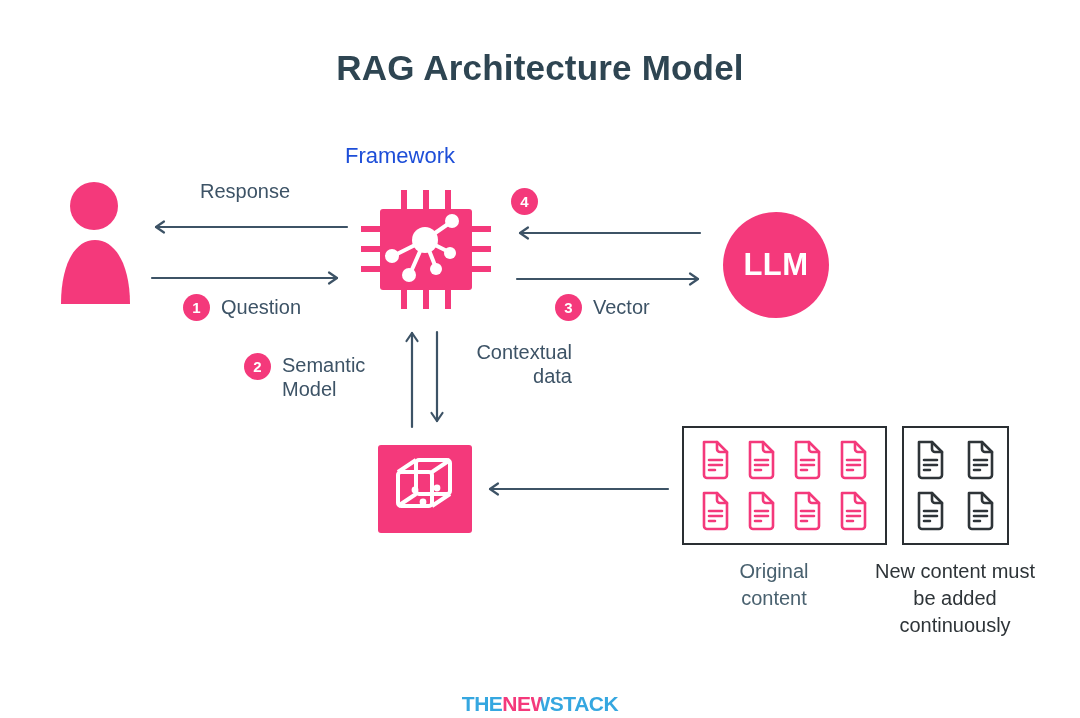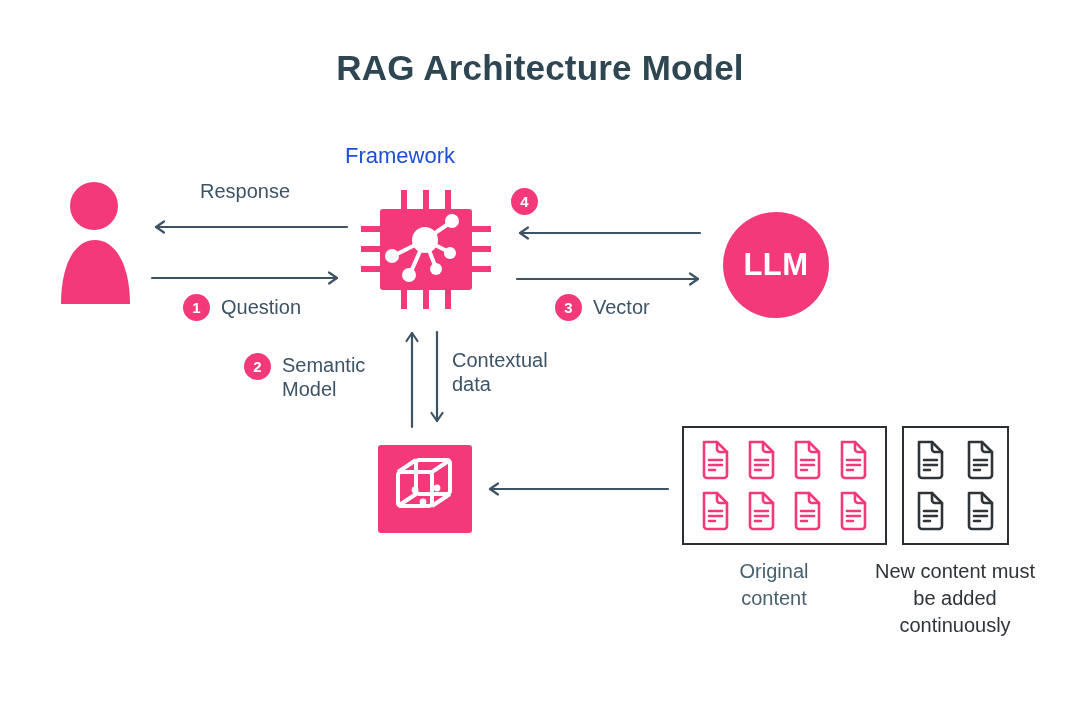--- a/index.html
+++ b/index.html
@@ -136,21 +136,21 @@
   </div>
   <div class="flow-label" style="left:555px; top:282px;">
     <span class="badge">3</span>
     <span>Vector</span>
   </div>
 
   <div class="flow-label top-align" style="left:244px; top:341px;">
     <span class="badge">2</span>
     <span class="wrap-2" style="width:105px;">Semantic Model</span>
   </div>
-  <div class="abs small-label wrap-2" style="left:452px; top:336px; width:120px;">Contextual data</div>
+  <div class="abs small-label wrap-2" style="left:452px; top:328px; width:120px;text-align:right;">Contextual data</div>
 
   <div class="abs vector-square">
     <svg width="70" height="66" viewBox="0 0 70 66">
       <g fill="none" stroke="#ffffff" stroke-width="4" stroke-linejoin="round">
         <rect x="8" y="16" width="34" height="34" rx="3"></rect>
         <rect x="26" y="4" width="34" height="34" rx="3"></rect>
         <path d="M8,16 L26,4 M42,16 L60,4 M42,50 L60,38 M8,50 L26,38"></path>
       </g>
       <g fill="#ffffff">
         <circle cx="25" cy="34" r="3.4"></circle>
@@ -221,14 +221,17 @@
       <svg width="33" height="40" viewBox="0 0 33 40" fill="none" stroke="#2E3438" stroke-width="2.6" stroke-linecap="round" stroke-linejoin="round">
         <path d="M5,2 H18 L28,12 V35 a3,3 0 0 1 -3,3 H8 a3,3 0 0 1 -3,-3 Z"></path>
         <path d="M18,2 V9 a3,3 0 0 0 3,3 H28"></path>
         <path d="M10,20 H23 M10,25 H23 M10,30 H16"></path>
       </svg>
     </div>
 
   <div class="box-caption caption-original">Original content</div>
   <div class="box-caption caption-new">New content must be added continuously</div>
 
+  <div class="abs logo">
+    <span class="logo-blue">THE</span><span class="logo-pink">NE</span><span class="logo-w">W</span><span class="logo-blue">STACK</span>
+  </div>
 
 </div>
 
 </body></html>

